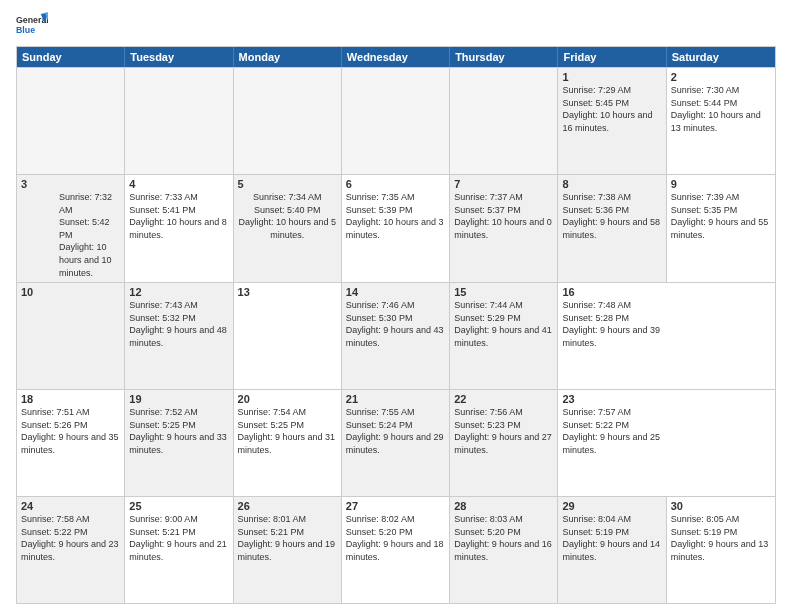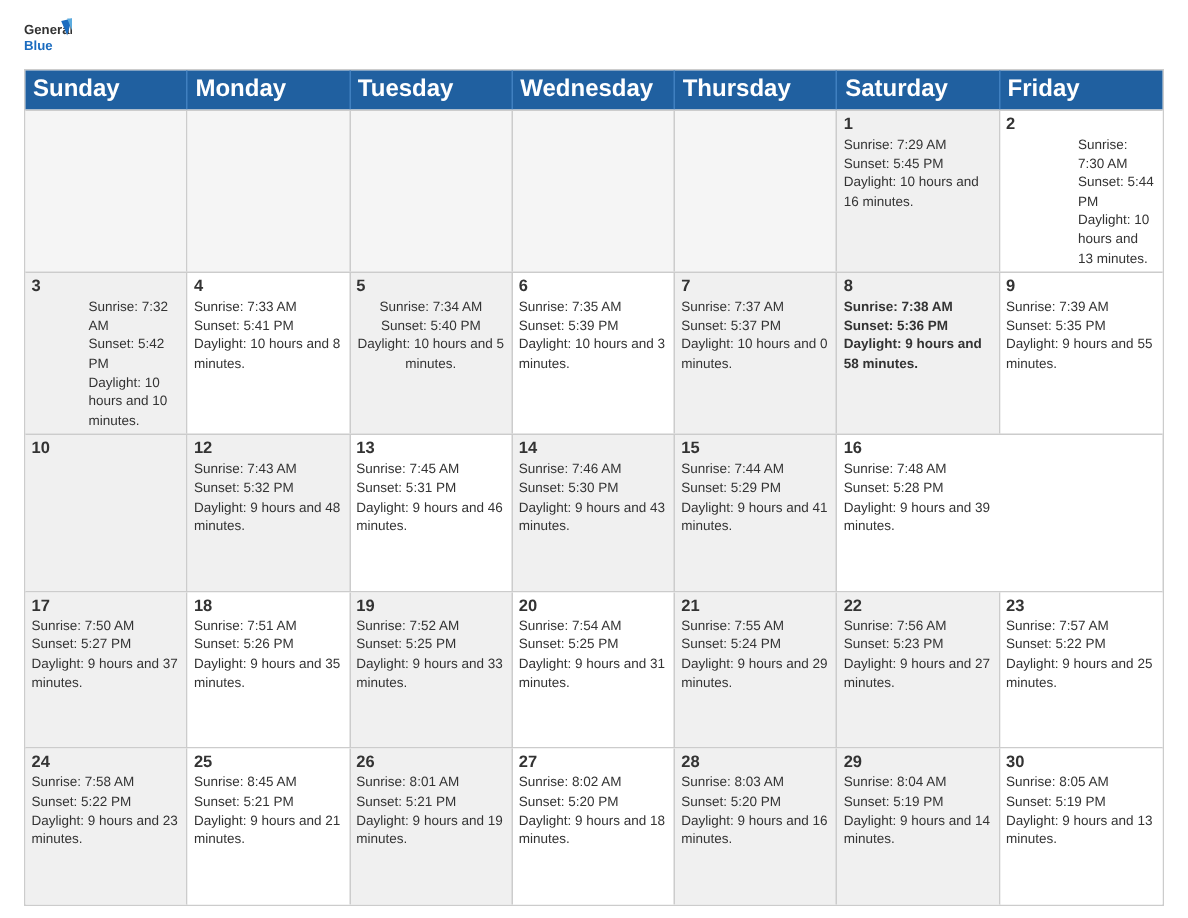--- a/index.html
+++ b/index.html
@@ -50,21 +50,21 @@
       flex-direction: column;
       border: 1px solid #ccc;
     }
     .cal-header {
       display: grid;
       grid-template-columns: repeat(7, 1fr);
       background: #2060a0;
     }
     .cal-header-cell {
       color: #fff;
-      font-size: 16px;
+      font-size: 11px;
       font-weight: bold;
       padding: 4px 5px;
       border-right: 1px solid #4080c0;
     }
     .cal-header-cell:last-child { border-right: none; }
     .cal-body {
       flex: 1;
       display: flex;
       flex-direction: column;
     }
@@ -112,43 +112,43 @@
     </div>
     <div class="title-section">
       <div class="month-title"></div>
       <div class="location"></div>
     </div>
   </div>
 
   <div class="calendar">
     <div class="cal-header">
     <div class="cal-header-cell">Sunday</div>
+        <div class="cal-header-cell">Tuesday</div>
         <div class="cal-header-cell">Monday</div>
-        <div class="cal-header-cell">Tuesday</div>
         <div class="cal-header-cell">Wednesday</div>
         <div class="cal-header-cell">Thursday</div>
+        <div class="cal-header-cell">Friday</div>
         <div class="cal-header-cell">Saturday</div>
-        <div class="cal-header-cell">Friday</div>
       </div>
     <div class="cal-body">
     <div class="cal-row">
           <div class="cal-cell empty"></div>
           <div class="cal-cell empty"></div>
           <div class="cal-cell empty"></div>
           <div class="cal-cell empty"></div>
           <div class="cal-cell empty"></div>
           <div class="cal-cell shaded">
             <span class="day-num">1</span>
             <div class="cell-info" style="white-space: pre-line;">Sunrise: 7:29 AM
 Sunset: 5:45 PM
 Daylight: 10 hours and 16 minutes.</div>
           </div>
           <div class="cal-cell">
             <span class="day-num">2</span>
-            <div class="cell-info" style="white-space: pre-line; margin-left: 48px;">Sunrise: 7:30 AM
+            <div class="cell-info" style="white-space: pre-line;">Sunrise: 7:30 AM
 Sunset: 5:44 PM
 Daylight: 10 hours and 13 minutes.</div>
           </div>
         </div>
         <div class="cal-row">
           <div class="cal-cell shaded">
             <span class="day-num">3</span>
             <div class="cell-info" style="white-space: pre-line; margin-left: 38px;">Sunrise: 7:32 AM
 Sunset: 5:42 PM
 Daylight: 10 hours and 10 minutes.</div>
@@ -172,21 +172,21 @@
 Daylight: 10 hours and 3 minutes.</div>
           </div>
           <div class="cal-cell shaded">
             <span class="day-num">7</span>
             <div class="cell-info" style="white-space: pre-line;">Sunrise: 7:37 AM
 Sunset: 5:37 PM
 Daylight: 10 hours and 0 minutes.</div>
           </div>
           <div class="cal-cell shaded">
             <span class="day-num">8</span>
-            <div class="cell-info" style="white-space: pre-line; font-weight: bold;">Sunrise: 7:38 AM
+            <div class="cell-info" style="white-space: pre-line;">Sunrise: 7:38 AM
 Sunset: 5:36 PM
 Daylight: 9 hours and 58 minutes.</div>
           </div>
           <div class="cal-cell">
             <span class="day-num">9</span>
             <div class="cell-info" style="white-space: pre-line;">Sunrise: 7:39 AM
 Sunset: 5:35 PM
 Daylight: 9 hours and 55 minutes.</div>
           </div>
         </div>
@@ -195,23 +195,20 @@
             <span class="day-num">10</span>
           </div>
           <div class="cal-cell shaded">
             <span class="day-num">12</span>
             <div class="cell-info" style="white-space: pre-line;">Sunrise: 7:43 AM
 Sunset: 5:32 PM
 Daylight: 9 hours and 48 minutes.</div>
           </div>
           <div class="cal-cell">
             <span class="day-num">13</span>
-            <div class="cell-info" style="white-space: pre-line;">Sunrise: 7:45 AM
-Sunset: 5:31 PM
-Daylight: 9 hours and 46 minutes.</div>
           </div>
           <div class="cal-cell shaded">
             <span class="day-num">14</span>
             <div class="cell-info" style="white-space: pre-line;">Sunrise: 7:46 AM
 Sunset: 5:30 PM
 Daylight: 9 hours and 43 minutes.</div>
           </div>
           <div class="cal-cell shaded">
             <span class="day-num">15</span>
             <div class="cell-info" style="white-space: pre-line;">Sunrise: 7:44 AM
@@ -219,26 +216,20 @@
 Daylight: 9 hours and 41 minutes.</div>
           </div>
           <div class="cal-cell">
             <span class="day-num">16</span>
             <div class="cell-info" style="white-space: pre-line;">Sunrise: 7:48 AM
 Sunset: 5:28 PM
 Daylight: 9 hours and 39 minutes.</div>
           </div>
         </div>
         <div class="cal-row">
-          <div class="cal-cell shaded">
-            <span class="day-num">17</span>
-            <div class="cell-info" style="white-space: pre-line;">Sunrise: 7:50 AM
-Sunset: 5:27 PM
-Daylight: 9 hours and 37 minutes.</div>
-          </div>
           <div class="cal-cell">
             <span class="day-num">18</span>
             <div class="cell-info" style="white-space: pre-line;">Sunrise: 7:51 AM
 Sunset: 5:26 PM
 Daylight: 9 hours and 35 minutes.</div>
           </div>
           <div class="cal-cell shaded">
             <span class="day-num">19</span>
             <div class="cell-info" style="white-space: pre-line;">Sunrise: 7:52 AM
 Sunset: 5:25 PM
@@ -271,21 +262,21 @@
         </div>
         <div class="cal-row">
           <div class="cal-cell shaded">
             <span class="day-num">24</span>
             <div class="cell-info" style="white-space: pre-line;">Sunrise: 7:58 AM
 Sunset: 5:22 PM
 Daylight: 9 hours and 23 minutes.</div>
           </div>
           <div class="cal-cell">
             <span class="day-num">25</span>
-            <div class="cell-info" style="white-space: pre-line;">Sunrise: 8:45 AM
+            <div class="cell-info" style="white-space: pre-line;">Sunrise: 9:00 AM
 Sunset: 5:21 PM
 Daylight: 9 hours and 21 minutes.</div>
           </div>
           <div class="cal-cell shaded">
             <span class="day-num">26</span>
             <div class="cell-info" style="white-space: pre-line;">Sunrise: 8:01 AM
 Sunset: 5:21 PM
 Daylight: 9 hours and 19 minutes.</div>
           </div>
           <div class="cal-cell">

